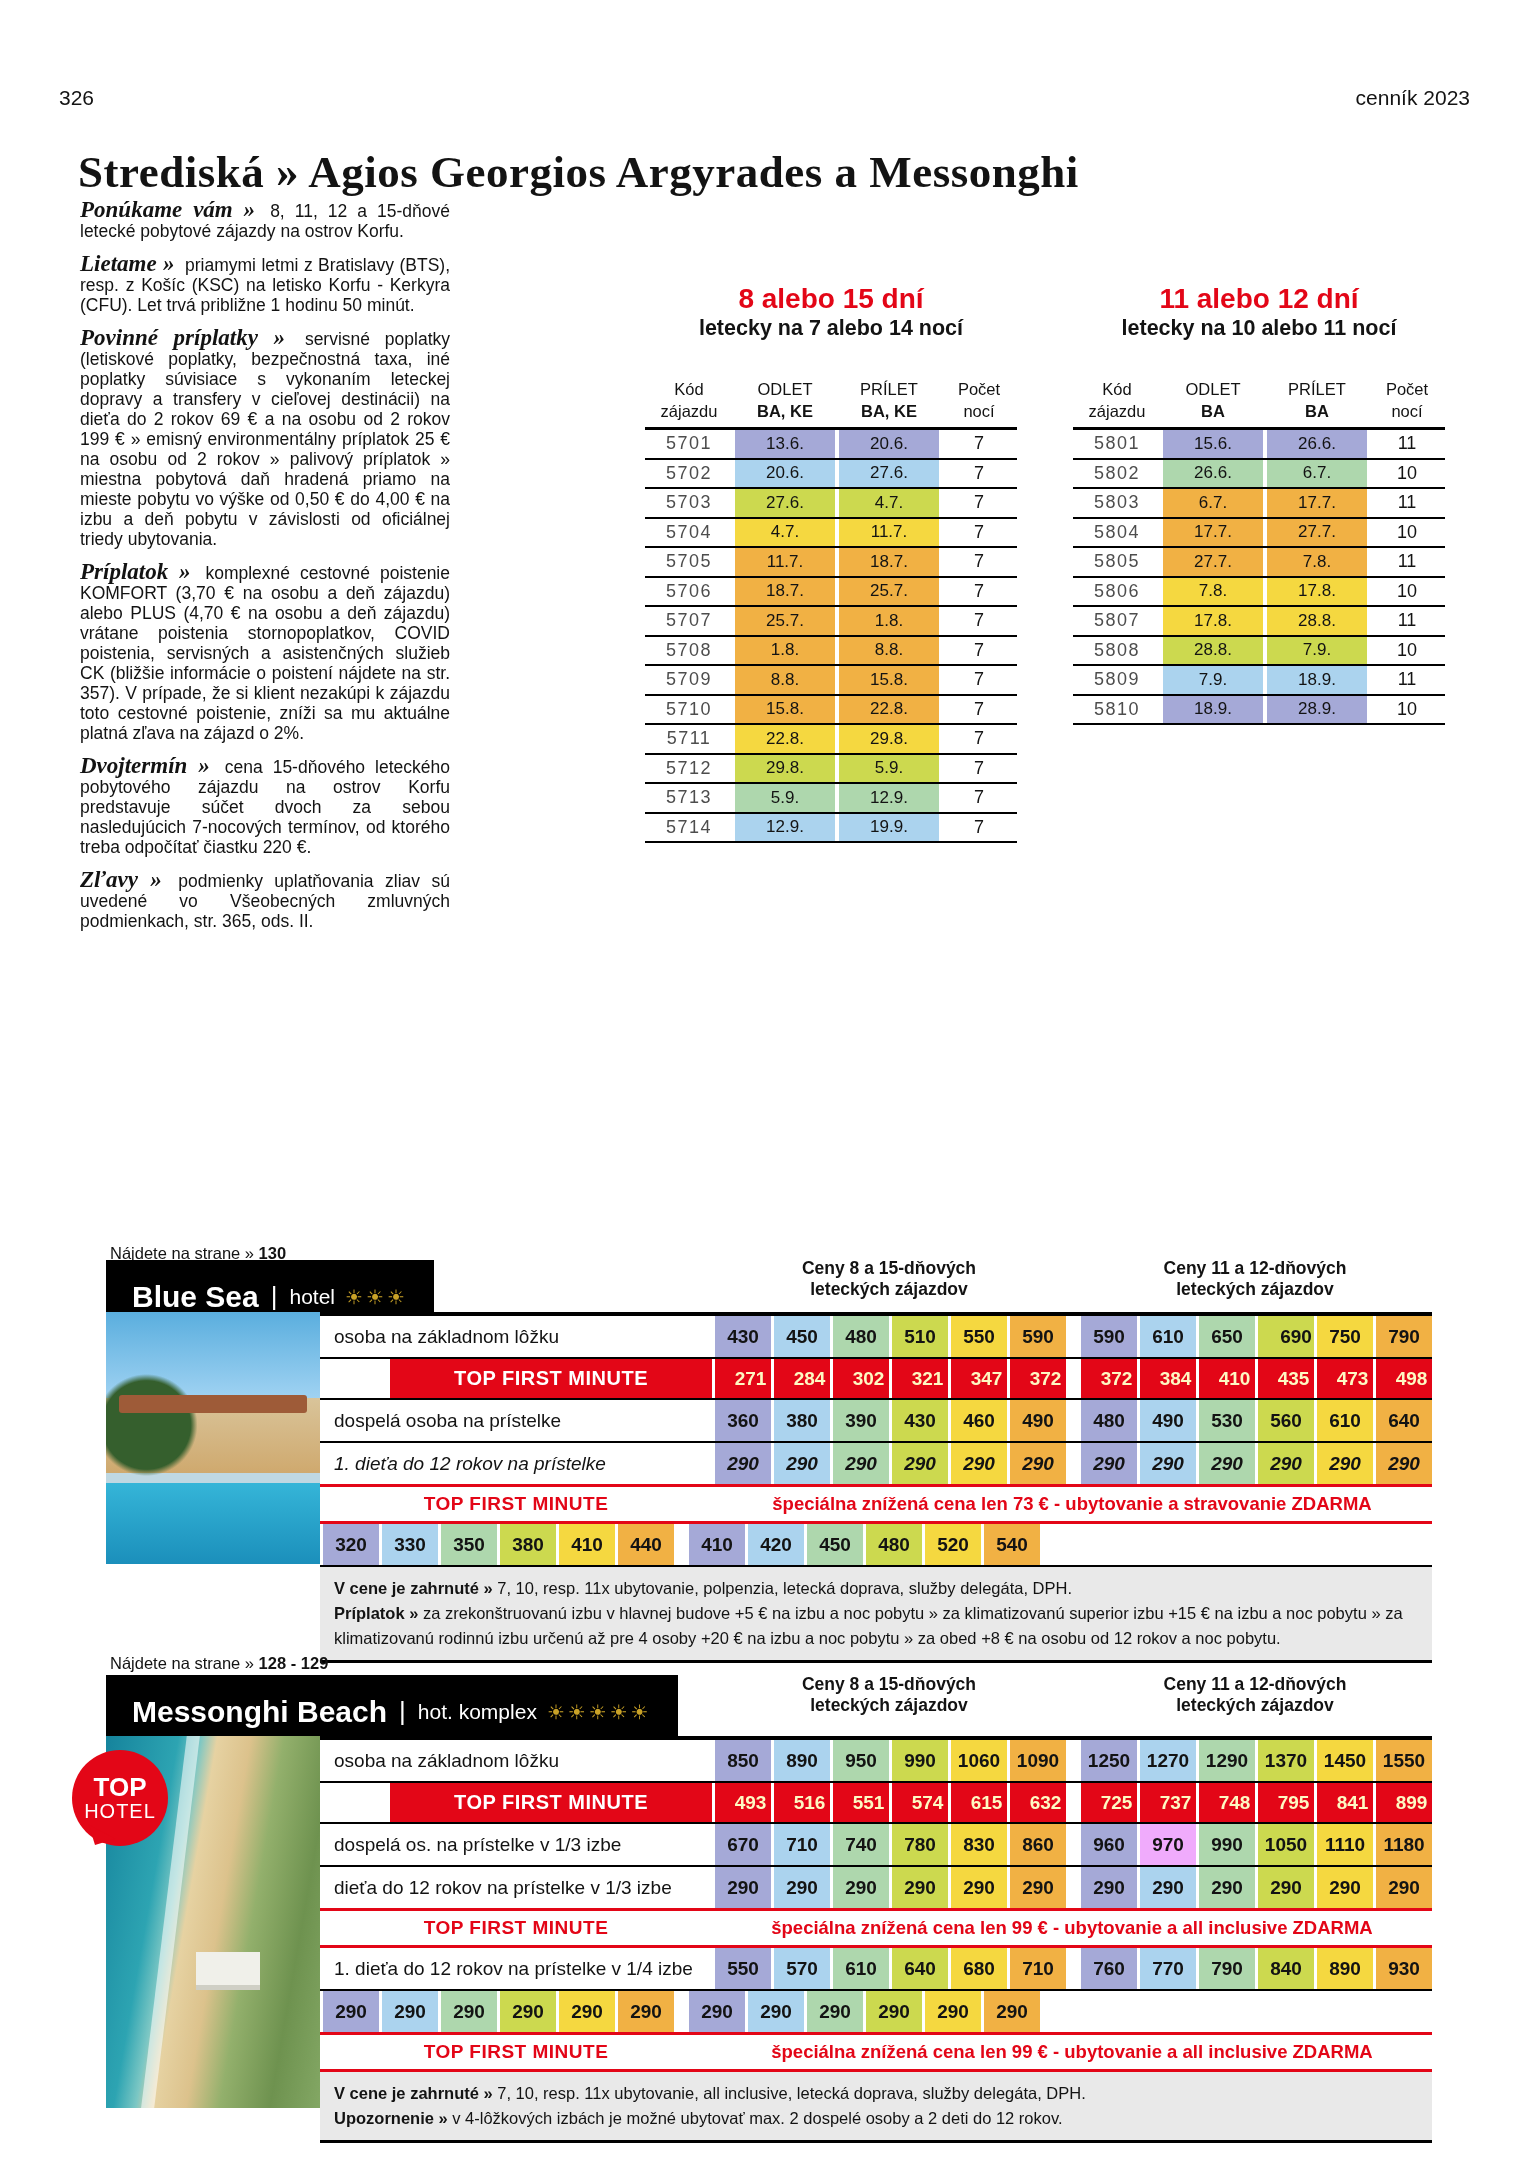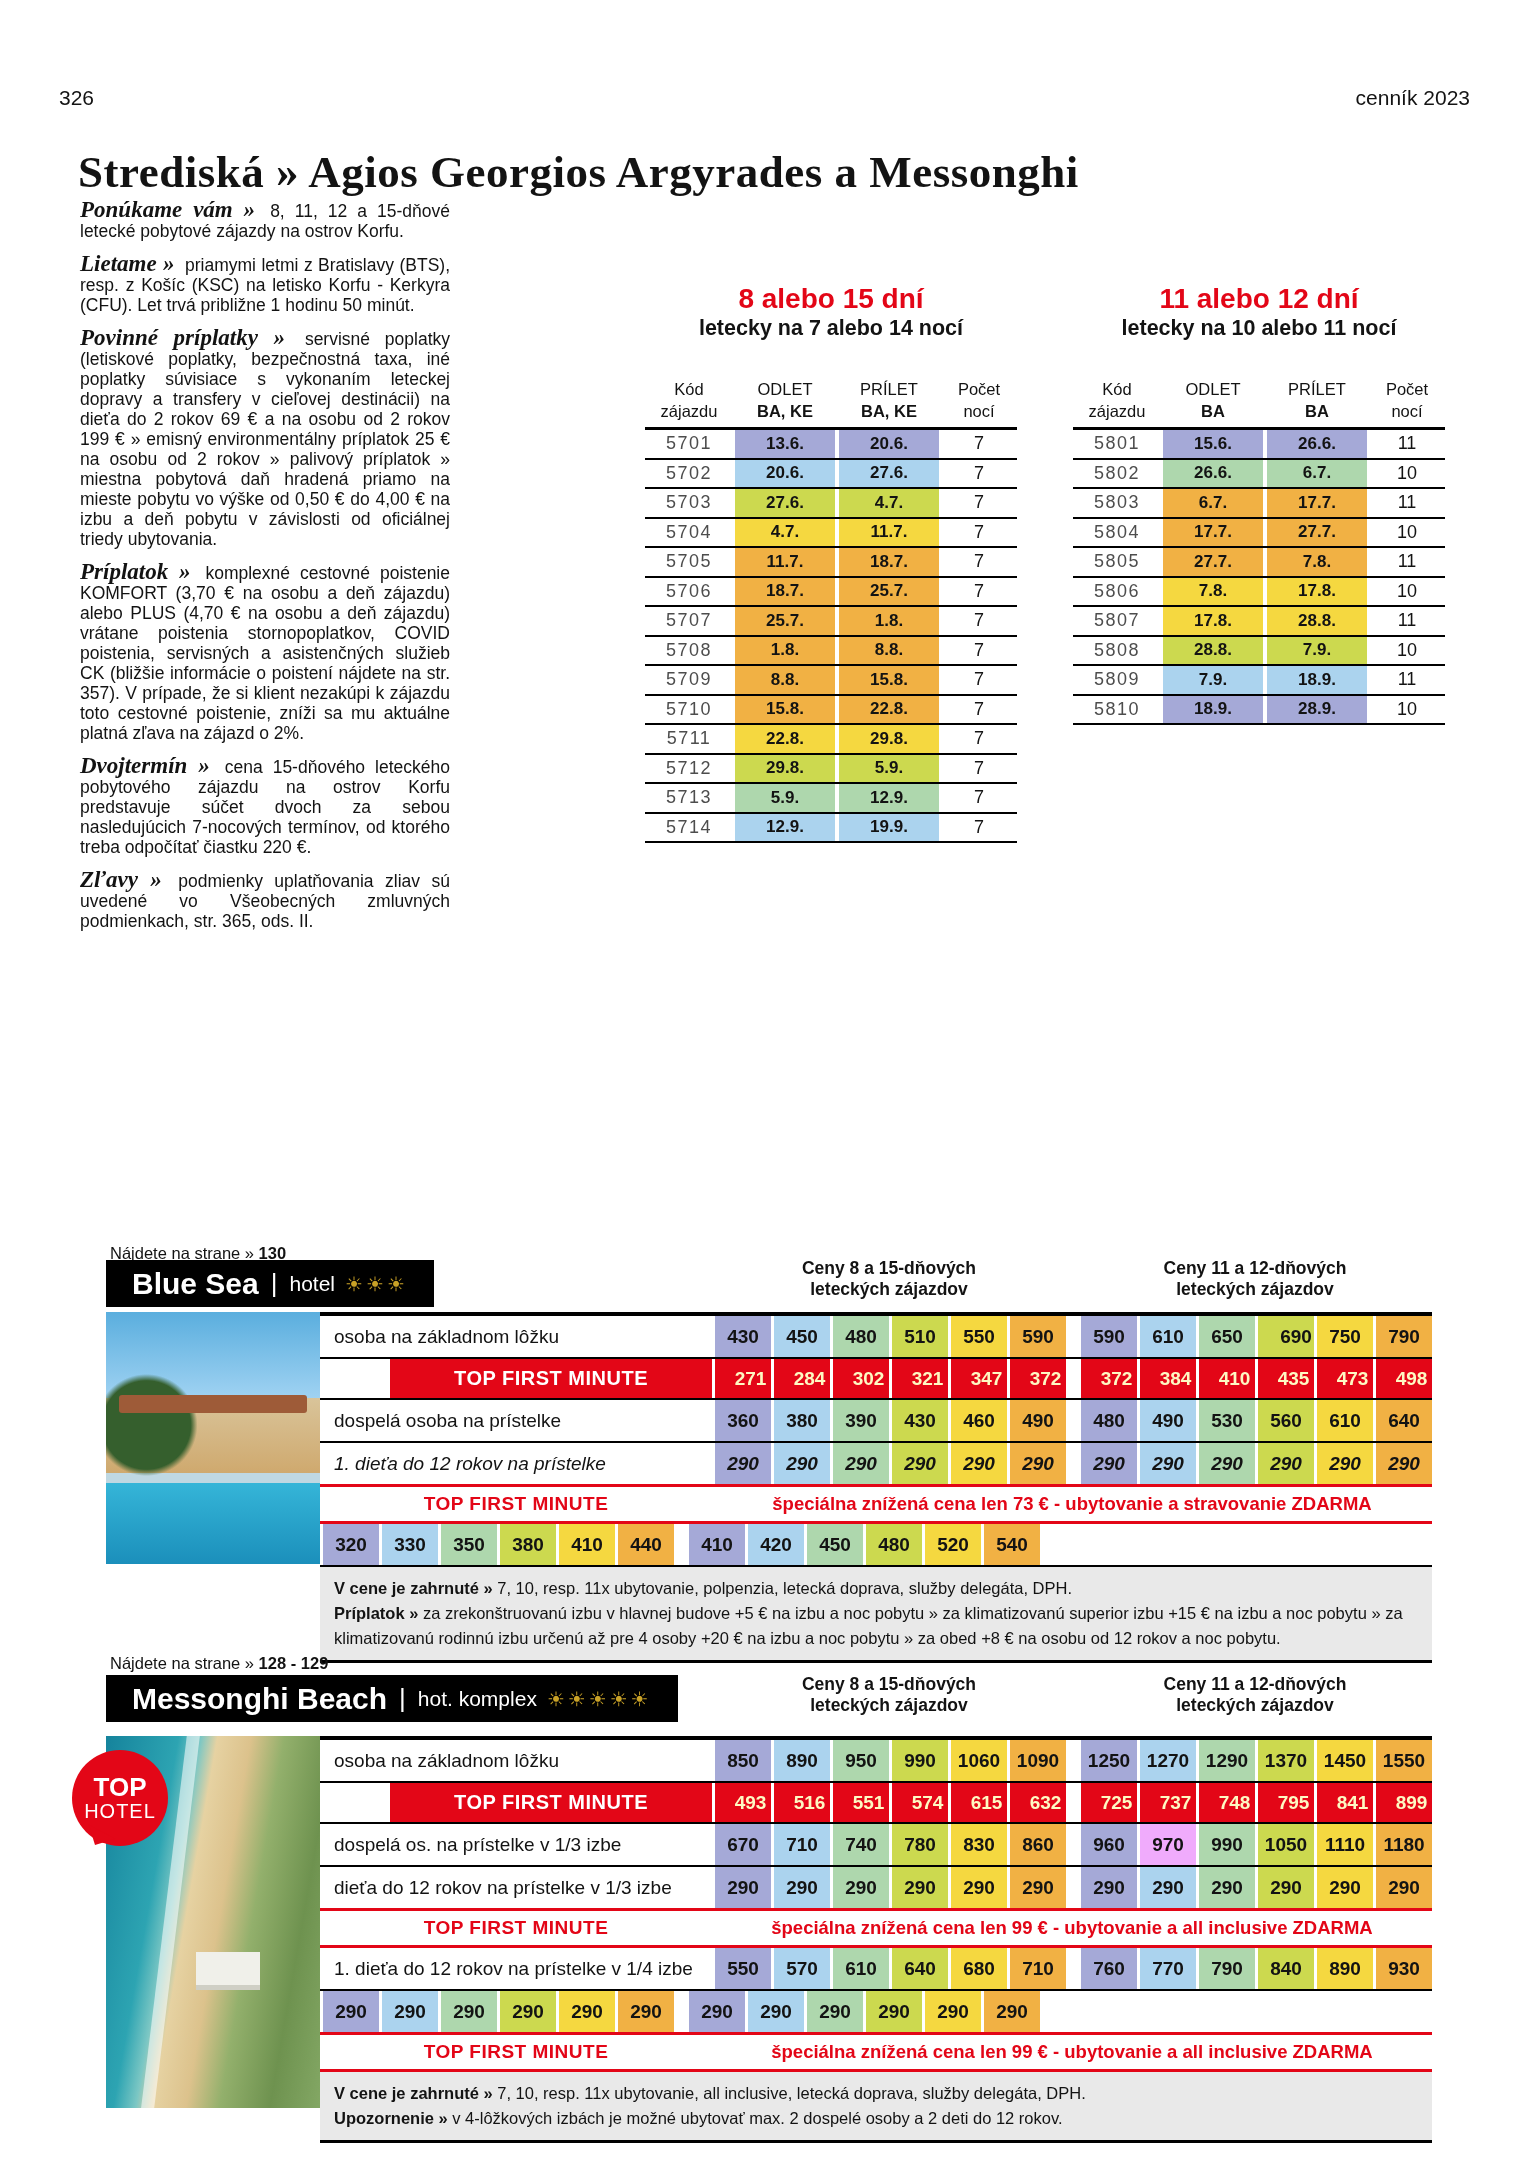--- a/index.html
+++ b/index.html
@@ -28,30 +28,30 @@
   .ft-0{left:645px}.ft-1{left:1073px}
   .ft-title{color:var(--red);font-size:28px;font-weight:700;text-align:center;line-height:32px;}
   .ft-sub{font-size:21.5px;font-weight:700;text-align:center;line-height:27px;}
   .ft-head{display:flex;margin-top:36px;padding-bottom:5px;border-bottom:3px solid #000;text-align:center;}
   .ft-head .hc{font-size:16.5px;line-height:22px;}
   .b{font-weight:700;}
   .col-code{width:88px}.col-date{width:104px}.col-n{width:76px}
   .ft-row{display:flex;border-bottom:2px solid #000;height:27.5px;align-items:stretch;text-align:center;}
   .ft-row .code{width:88px;align-self:center;color:#4d4d4d;font-size:18px;letter-spacing:1.5px;}
   .ft-row .date{width:104px;display:flex;align-items:center;justify-content:center;
-                font-weight:700;font-size:17px;border-left:2px solid #fff;border-right:2px solid #fff;box-sizing:border-box;}
+                font-weight:400;font-size:17px;border-left:2px solid #fff;border-right:2px solid #fff;box-sizing:border-box;}
   .ft-row .n{width:76px;align-self:center;font-size:18px;}
 
   
   .hotel{position:absolute;left:0;width:1529px;height:1px;}
   .h-0{top:1240px}.h-1{top:1646px}
   .pageref{position:absolute;left:110px;font-size:16.5px;}
   .h-0 .pageref{top:4px}.h-1 .pageref{top:8px}
   .banner{position:absolute;left:106px;height:39px;background:#000;color:#fff;
-          display:flex;align-items:center;padding:4px 26px;white-space:nowrap;}
+          display:flex;align-items:center;padding:17px 26px;white-space:nowrap;}
   .h-0 .banner{top:20px}.h-1 .banner{top:29px}
   .banner .hname{font-size:30px;font-weight:700;}
   .banner .sep{font-size:26px;font-weight:400;padding:0 12px;}
   .banner .cat{font-size:21px;}
   .banner .stars{color:var(--gold);font-family:"DejaVu Sans",sans-serif;font-size:20px;letter-spacing:3px;margin-left:10px;}
   .grp-head{position:absolute;width:360px;text-align:center;font-weight:700;font-size:17.5px;line-height:21px;}
   .h-0 .grp-head{top:18px}.h-1 .grp-head{top:28px}
   .gh-0{left:709px}.gh-1{left:1075px}
 
   .photo{position:absolute;left:106px;width:214px;overflow:hidden;}

